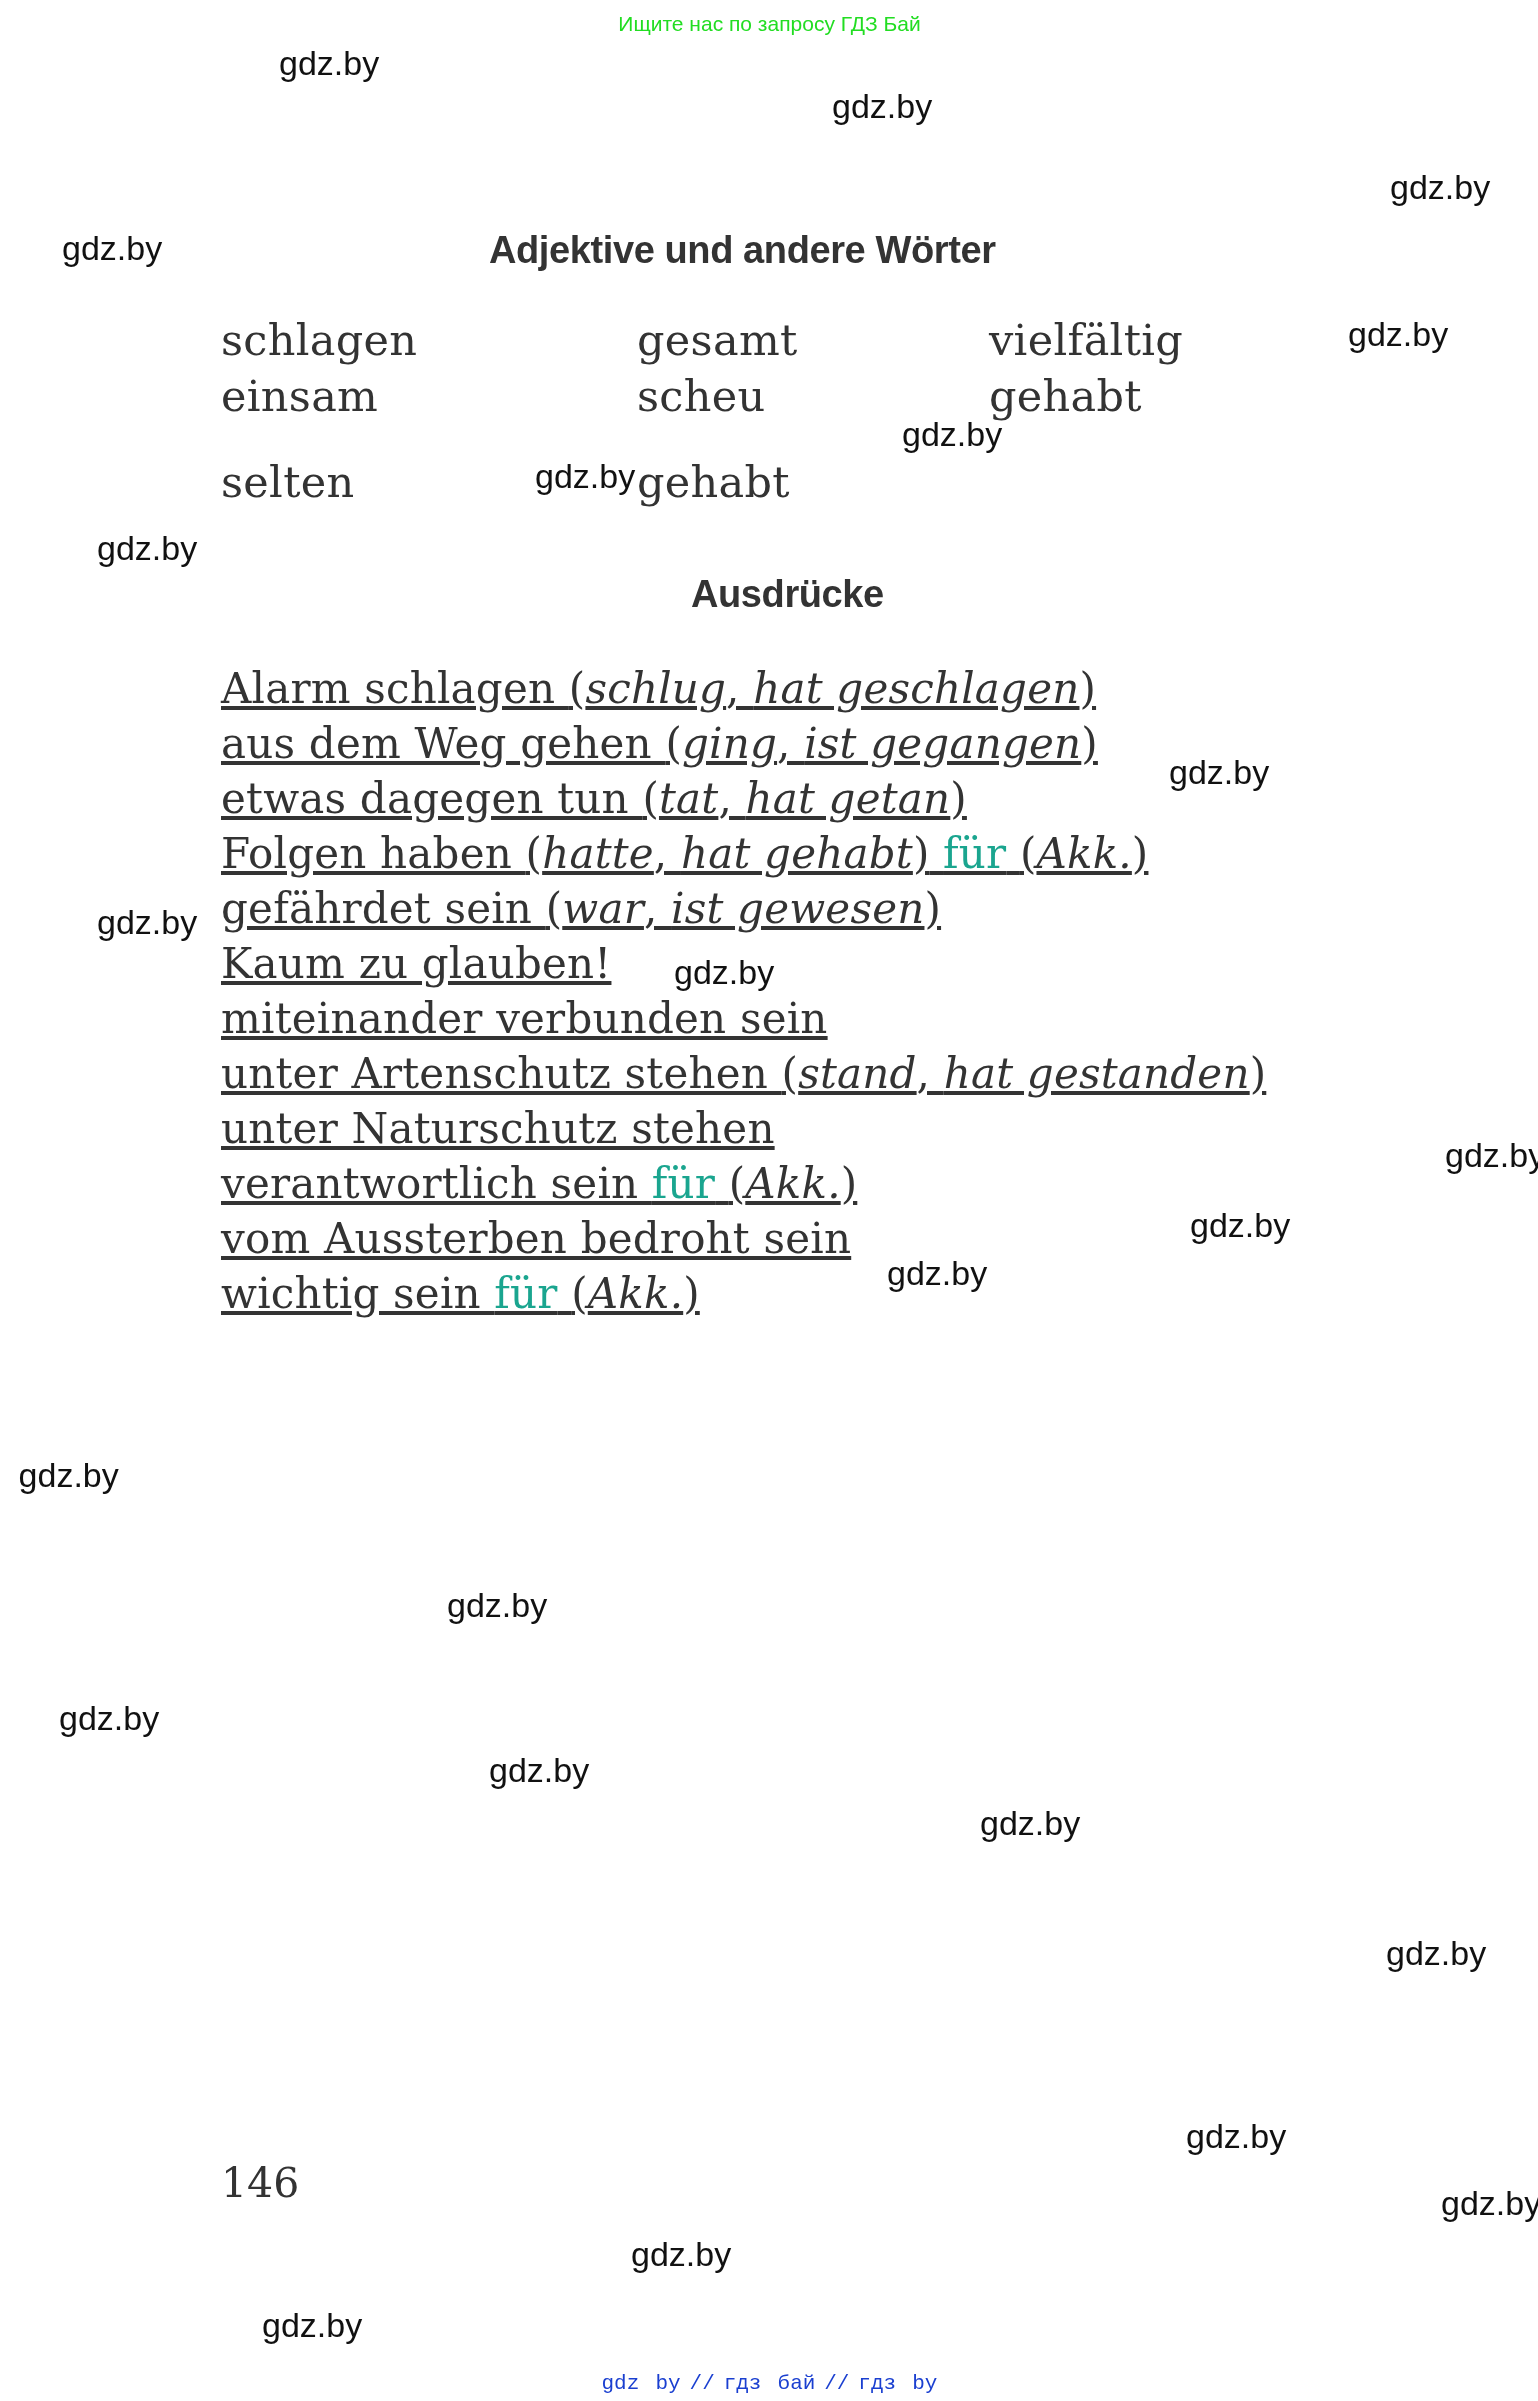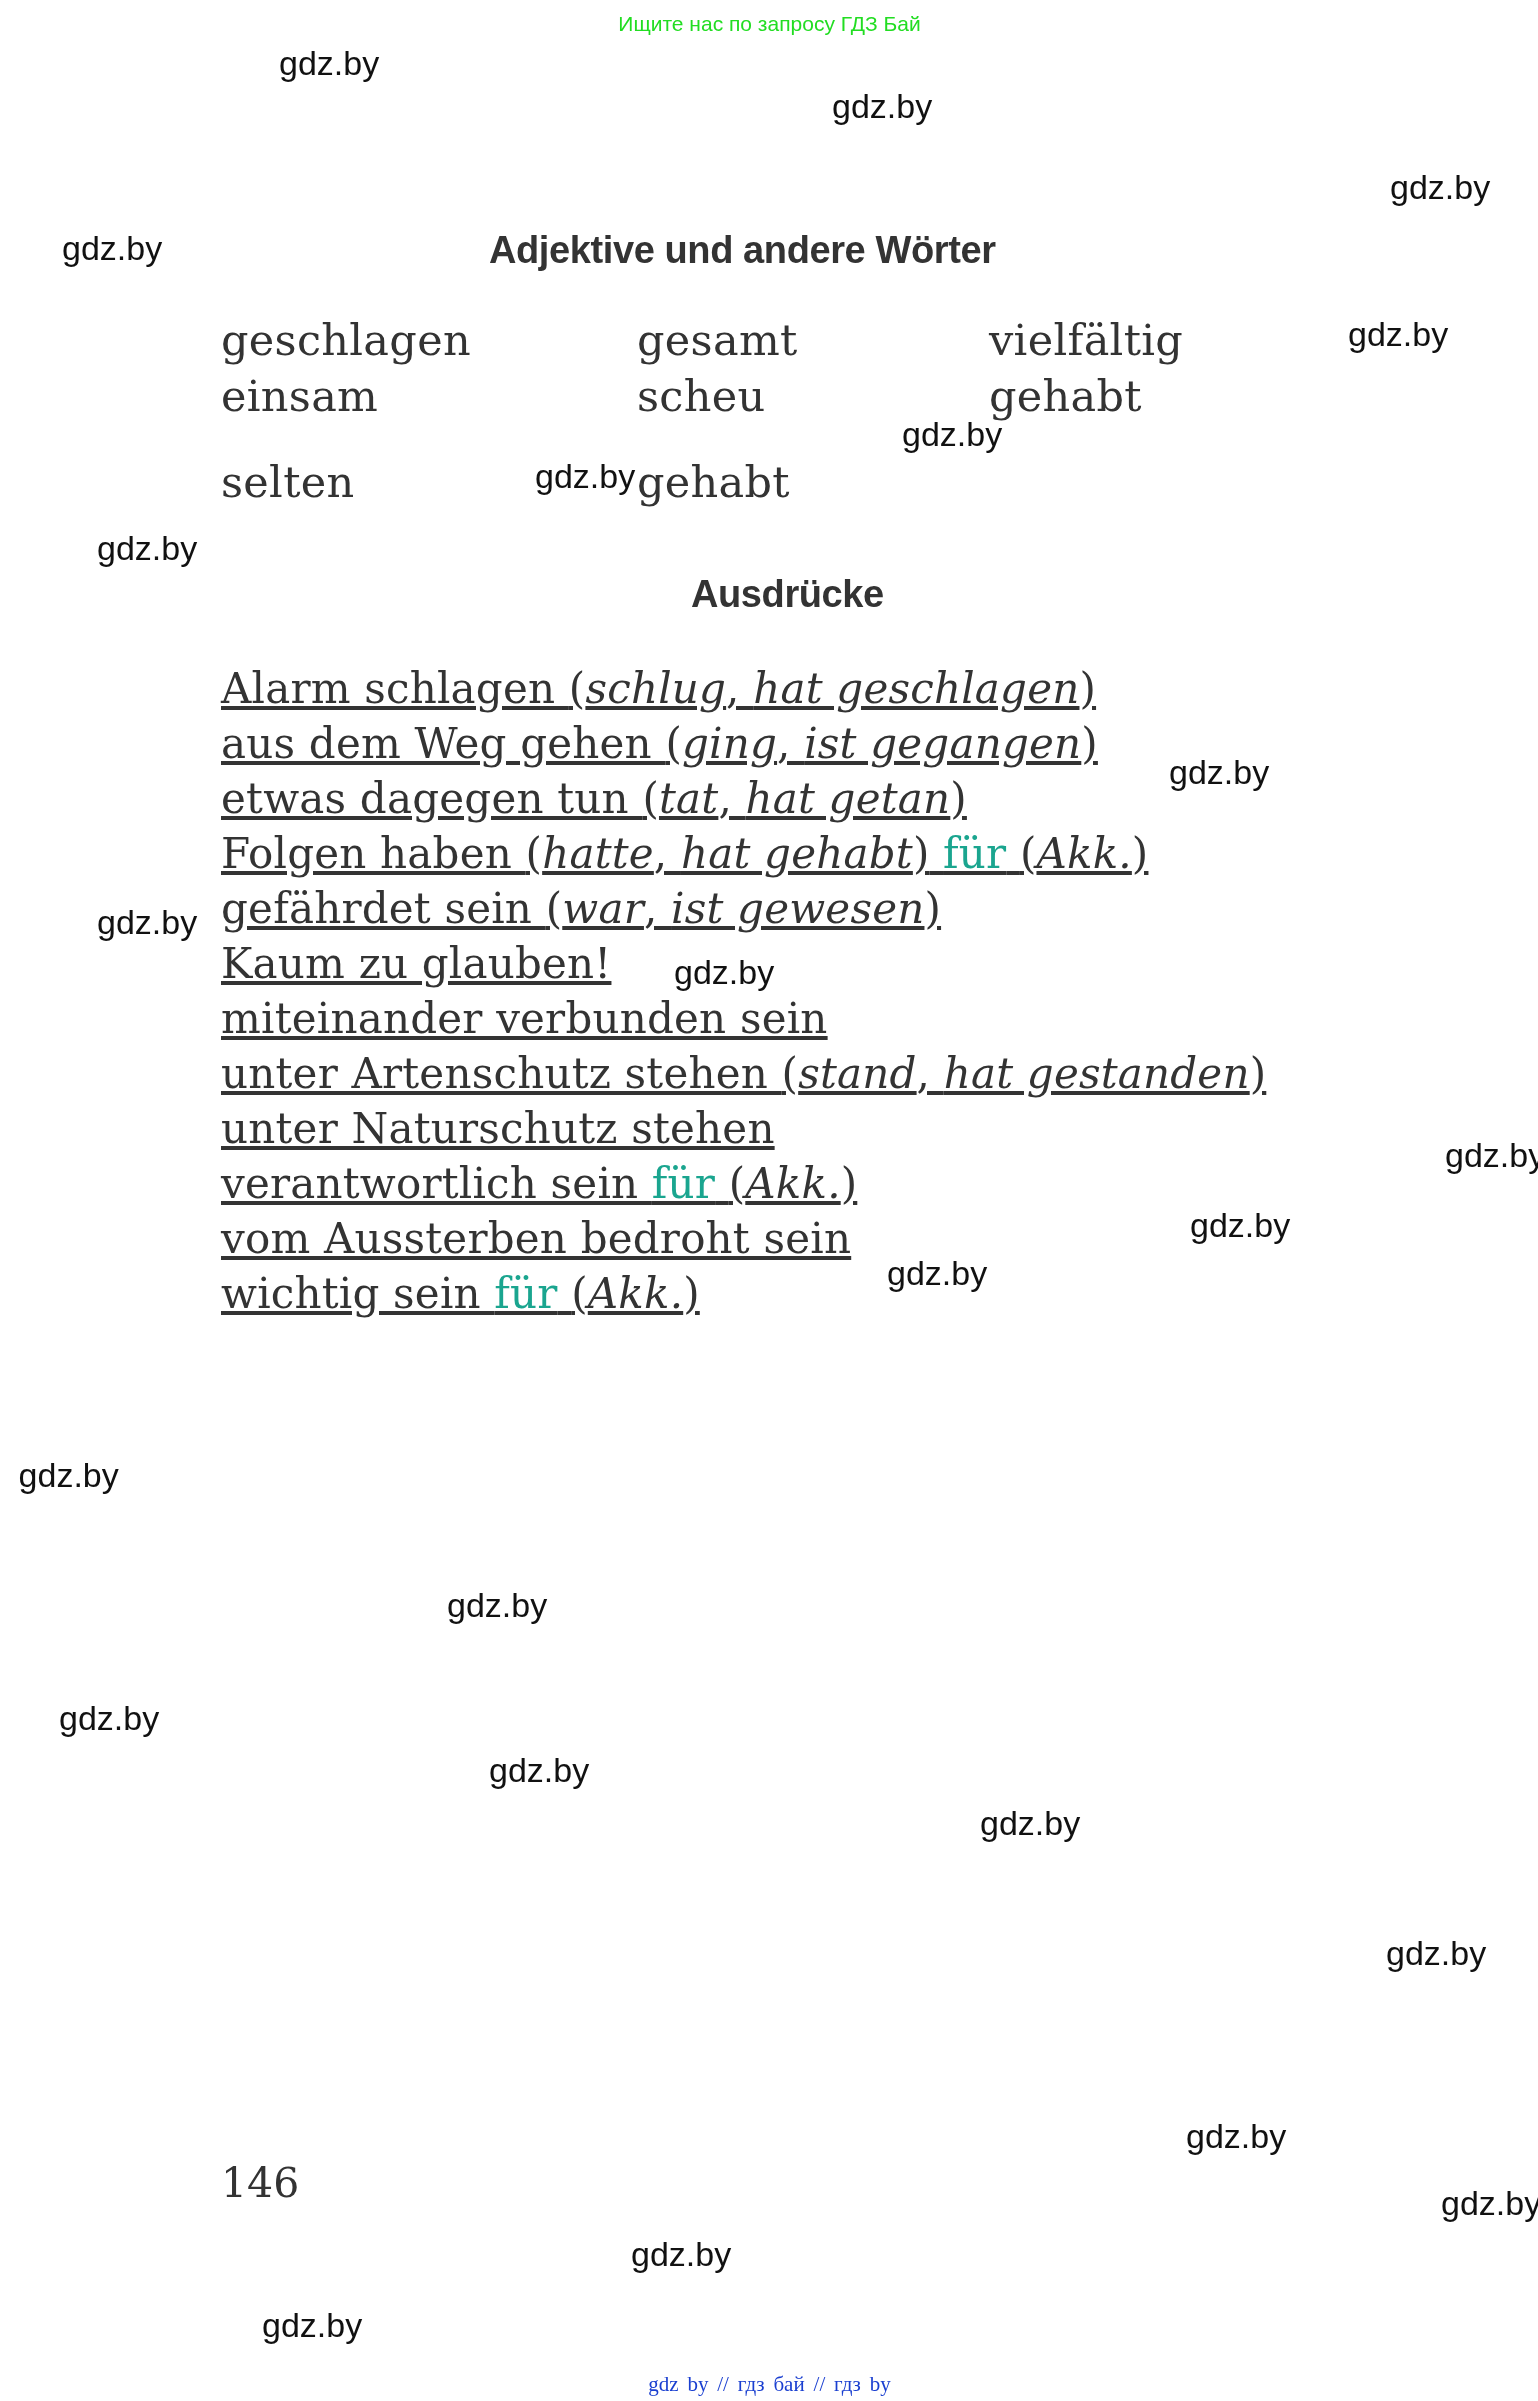--- a/index.html
+++ b/index.html
@@ -82,36 +82,36 @@
       font-size: 34px;
       color: #111111;
       white-space: nowrap;
     }
     .footer {
       position: absolute;
       top: 2372px;
       left: 0;
       width: 1539px;
       text-align: center;
-      font-family: Liberation Serif, serif;
+      font-family: Liberation Mono, monospace;
       font-size: 21px;
       color: #1a3fd0;
       word-spacing: 3.5px;
     }
     .footer .sep { margin: 0 8.9px; }
   </style>
 </head>
 <body>
 
 <a class="banner">Ищите нас по запросу ГДЗ Бай</a>
 
 <h2 class="heading h1" style="margin:0;">Adjektive und andere Wörter</h2>
 
 <div>
-  <span class="word" style="left:221px; top:315px;">geschlagen</span>
+  <span class="word" style="left:221px; top:315px;">schlagen</span>
   <span class="word" style="left:637px; top:315px;">gesamt</span>
   <span class="word" style="left:989px; top:315px;">vielfältig</span>
   <span class="word" style="left:221px; top:371px;">einsam</span>
   <span class="word" style="left:637px; top:371px;">scheu</span>
   <span class="word" style="left:989px; top:371px;">gehabt</span>
   <span class="word" style="left:221px; top:457px;">selten</span>
   <span class="word" style="left:637px; top:457px;">gehabt</span>
 </div>
 
 <h2 class="heading h2" style="margin:0;">Ausdrücke</h2>

